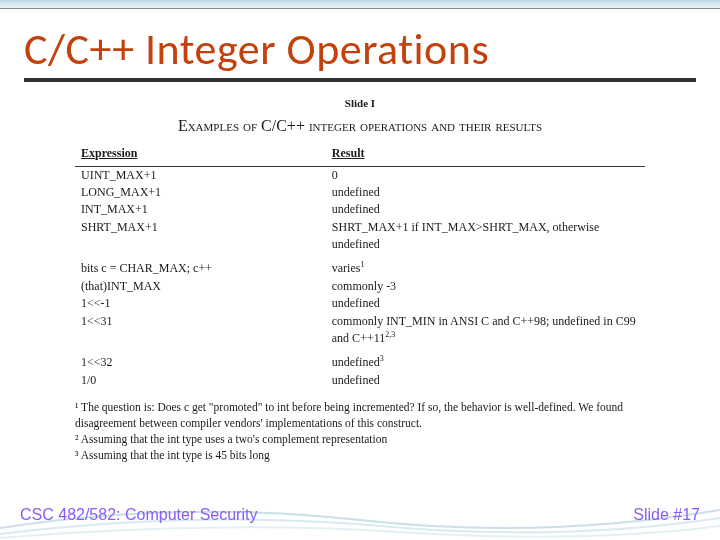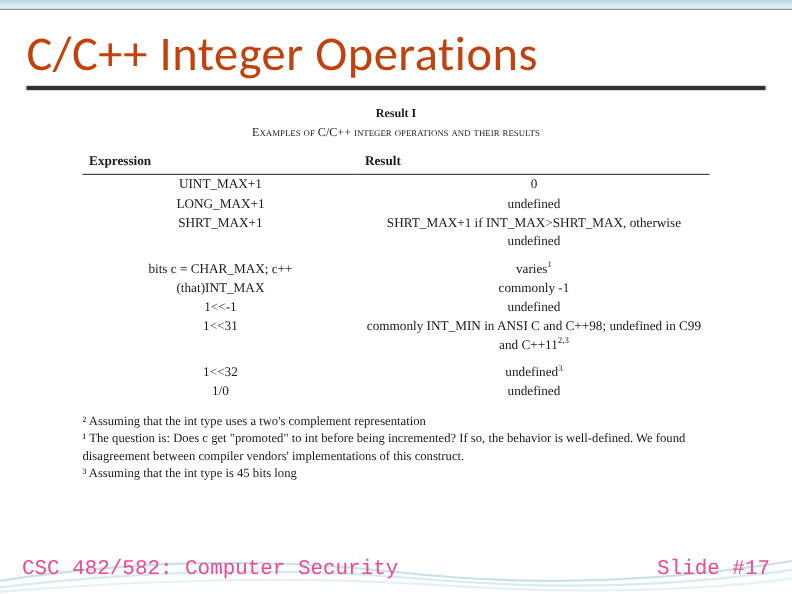--- a/index.html
+++ b/index.html
@@ -44,37 +44,38 @@
     color: #1a1a1a;
   }
   .tbl-caption {
     text-align: center;
     font-weight: bold;
     font-size: 11px;
     margin-bottom: 2px;
   }
   .tbl-subcaption {
     text-align: center;
-    font-size: 11px;
+    font-size: 16px;
     font-variant: small-caps;
     margin-bottom: 6px;
   }
   .tbl {
     width: 100%;
     border-collapse: collapse;
   }
   .tbl th {
     text-align: left;
     font-weight: bold;
     font-size: 12px;
     padding: 2px 6px 3px 6px;
     border-bottom: 1px solid #333;
+    text-decoration: underline;
   }
   .tbl td {
-    text-align: center;
+    text-align: left;
     font-size: 12px;
     padding: 0 6px;
     vertical-align: top;
     font-family: Georgia, 'Times New Roman', serif;
   }
   .mono {
     font-family: 'Courier New', Courier, monospace;
     font-size: 12px;
   }
   .spacer td { height: 7px; }
@@ -85,75 +86,79 @@
     line-height: 1.4;
     font-family: Georgia, 'Times New Roman', serif;
   }
   .footnotes p { margin: 0; }
   .footer {
     position: absolute;
     bottom: 8px;
     left: 0; right: 0;
     height: 34px;
     padding: 8px 20px 0 20px;
-    font-family: Liberation Mono, monospace;
-    font-size: 19px;
-    color: #ec4899;
+    font-family: Liberation Sans, sans-serif;
+    font-size: 16px;
+    color: #8b5cf6;
   }
   .footer .left { float: left; }
   .footer .right { float: right; }
   .footer-curves {
     position: absolute;
     bottom: 0; left: 0;
     width: 720px; height: 60px;
     pointer-events: none;
   }
 </style>
 </head>
 <body>
 
 <div class="top-border"></div>
 <div class="top-line"></div>
 
 <h1 class="title">C/C++ Integer Operations</h1>
 <div class="title-underline"></div>
 
 <div class="table-area">
-  <div class="tbl-caption">Result I</div>
+  <div class="tbl-caption">Slide I</div>
   <div class="tbl-subcaption">Examples of C/C++ integer operations and their results</div>
   <table class="tbl">
     <thead>
       <tr>
         <th style="width:44%">Expression</th>
         <th>Result</th>
       </tr>
     </thead>
     <tbody id="tbody">
         <tr>
           <td class="mono">UINT_MAX+1</td>
           <td>0</td>
         </tr>
         <tr>
           <td class="mono">LONG_MAX+1</td>
           <td>undefined</td>
         </tr>
         <tr>
+          <td class="mono">INT_MAX+1</td>
+          <td>undefined</td>
+        </tr>
+        <tr>
           <td class="mono">SHRT_MAX+1</td>
           <td>SHRT_MAX+1 if INT_MAX&gt;SHRT_MAX, otherwise undefined</td>
         </tr>
         <tr class="spacer">
           <td colspan="2"></td>
         </tr>
         <tr>
           <td class="mono">bits c = CHAR_MAX; c++</td>
           <td>varies<sup>1</sup></td>
         </tr>
         <tr>
           <td class="mono">(that)INT_MAX</td>
-          <td>commonly -1</td>
+          <td>commonly -3</td>
         </tr>
         <tr>
           <td class="mono">1&lt;&lt;-1</td>
           <td>undefined</td>
         </tr>
         <tr>
           <td class="mono">1&lt;&lt;31</td>
           <td>commonly INT_MIN in ANSI C and C++98; undefined in C99 and C++11<sup>2,3</sup></td>
         </tr>
         <tr class="spacer">
@@ -163,22 +168,22 @@
           <td class="mono">1&lt;&lt;32</td>
           <td>undefined<sup>3</sup></td>
         </tr>
         <tr>
           <td class="mono">1/0</td>
           <td>undefined</td>
         </tr>
       </tbody>
   </table>
   <div class="footnotes">
+    <p>¹ The question is: Does c get "promoted" to int before being incremented? If so, the behavior is well-defined. We found disagreement between compiler vendors' implementations of this construct.</p>
     <p>² Assuming that the int type uses a two's complement representation</p>
-    <p>¹ The question is: Does c get "promoted" to int before being incremented? If so, the behavior is well-defined. We found disagreement between compiler vendors' implementations of this construct.</p>
     <p>³ Assuming that the int type is 45 bits long</p>
   </div>
 </div>
 
 <svg class="footer-curves" viewBox="0 0 720 60" preserveAspectRatio="none">
   <path d="M0,48 Q180,20 360,40 T720,30" stroke="#c8e0e6" stroke-width="2" fill="none"></path>
   <path d="M0,54 Q200,30 380,46 T720,38" stroke="#d8ebef" stroke-width="2" fill="none"></path>
   <path d="M0,58 Q220,40 400,52 T720,46" stroke="#e4f1f4" stroke-width="2" fill="none"></path>
 </svg>
 

